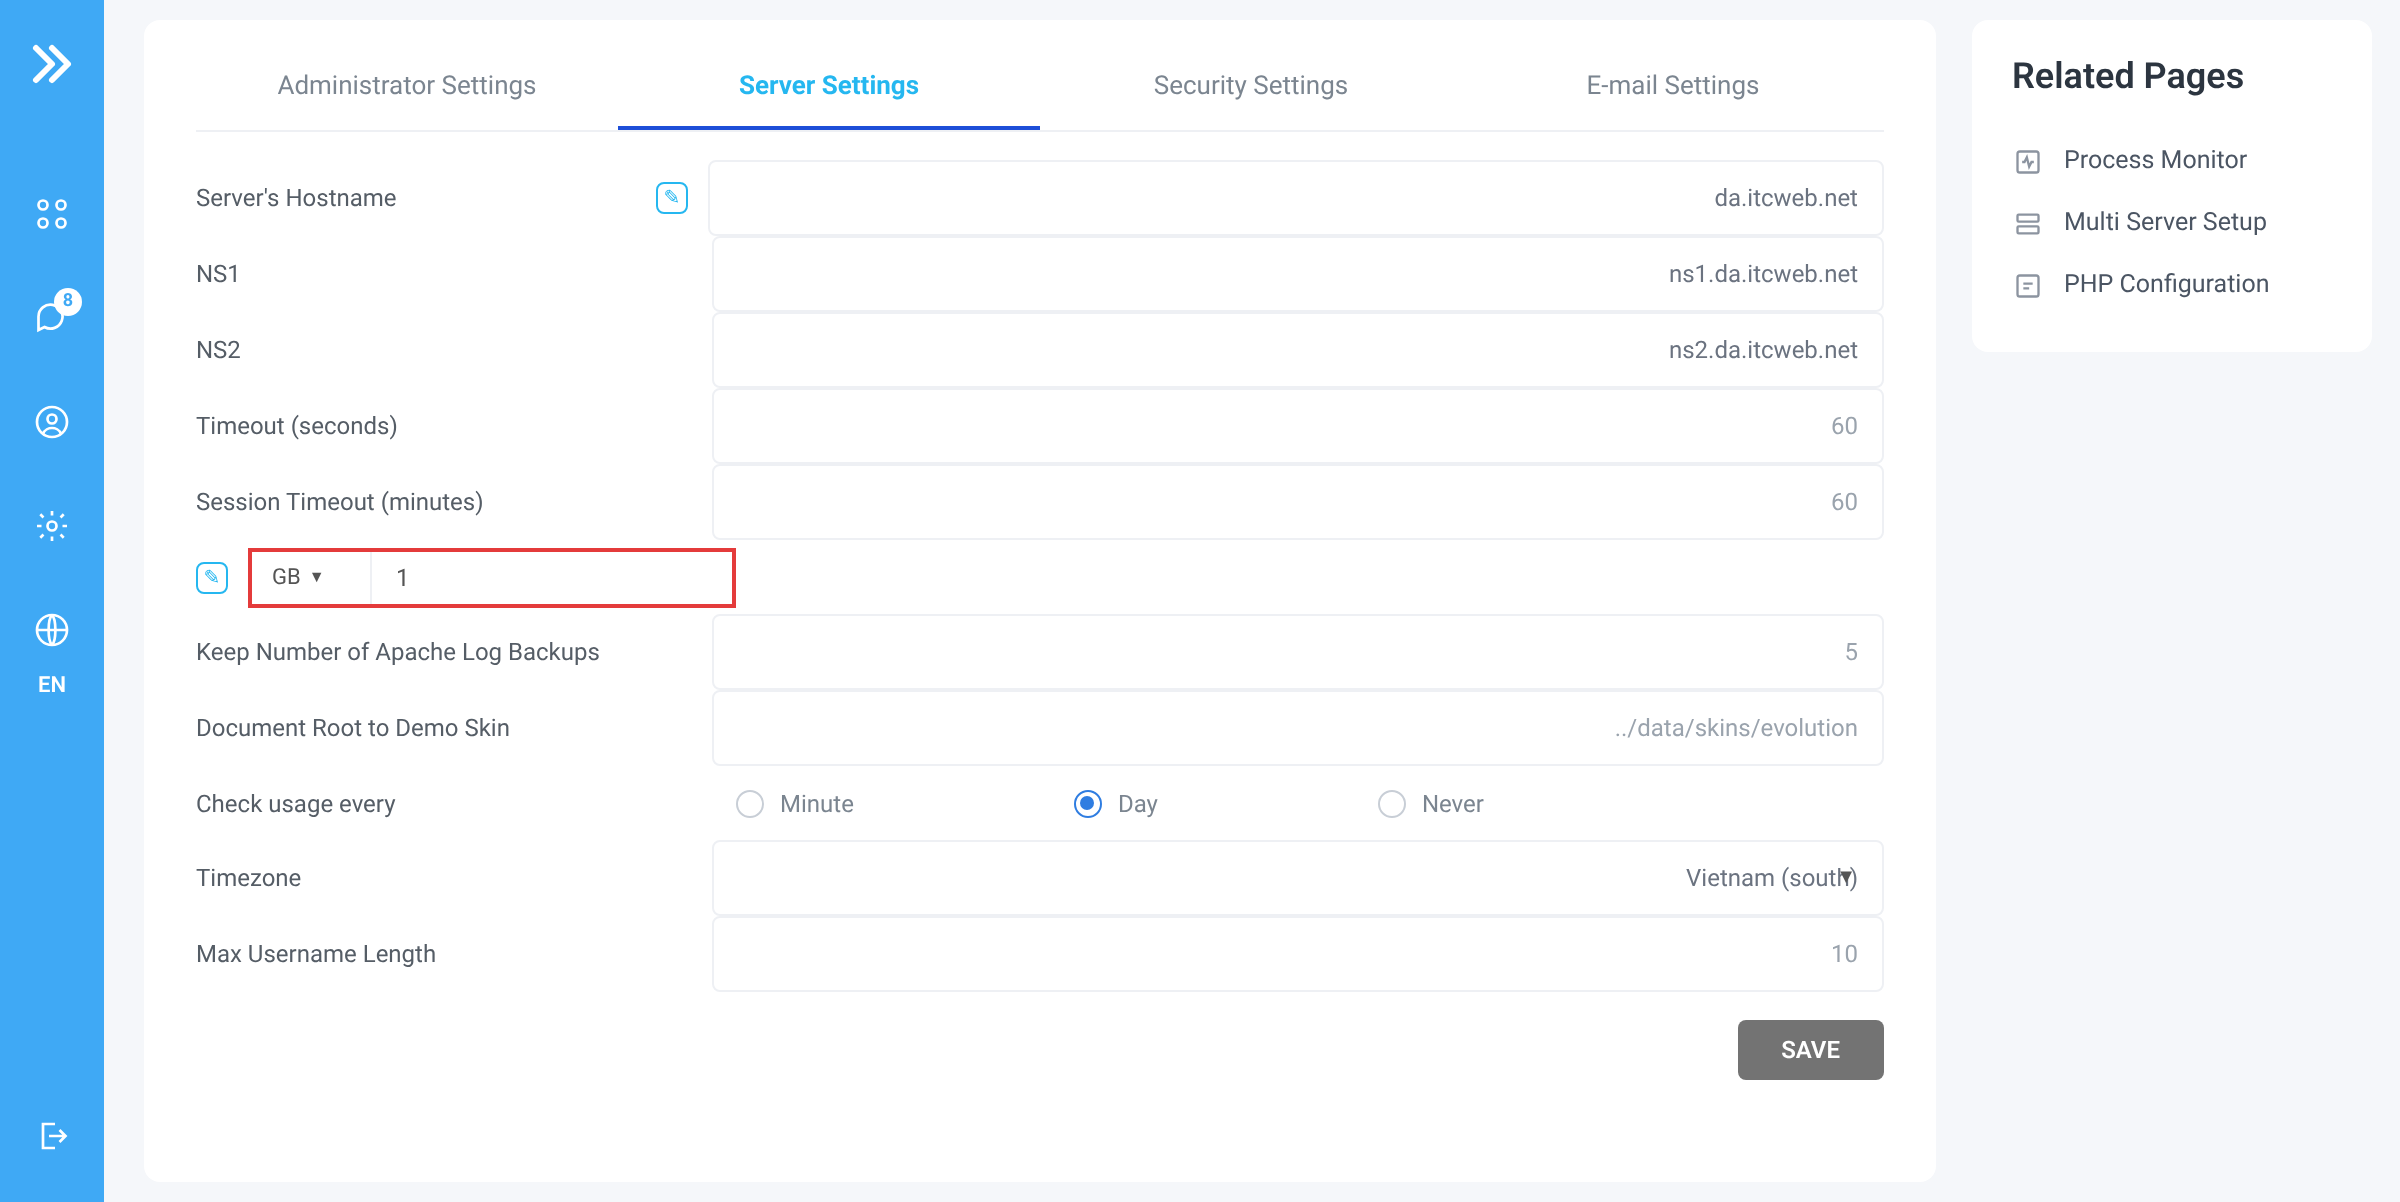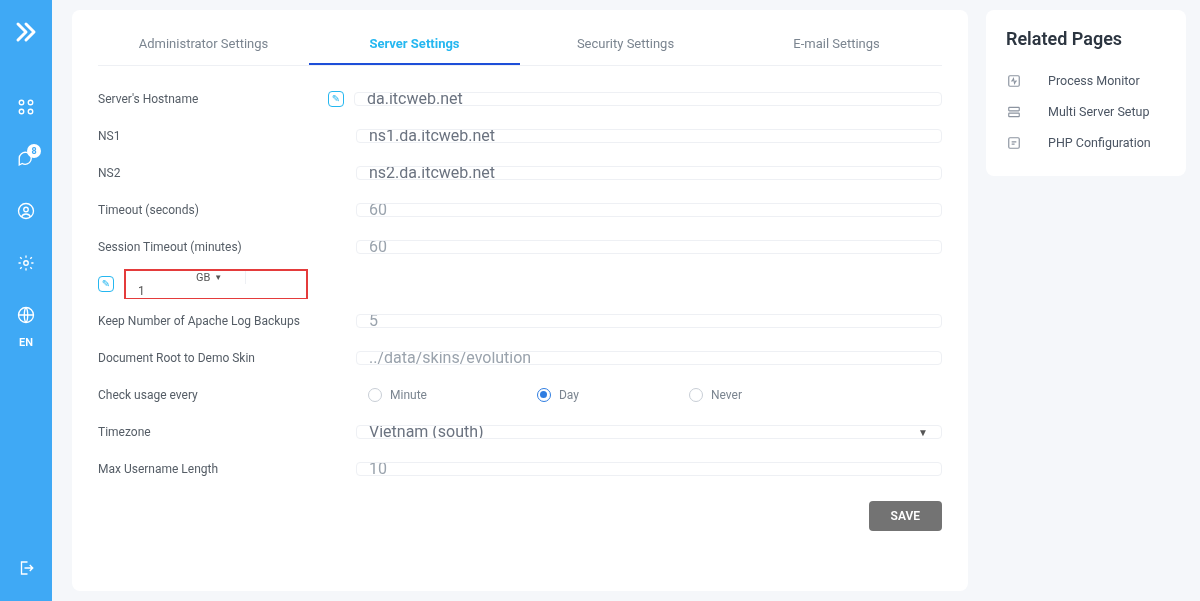--- a/index.html
+++ b/index.html
@@ -19,43 +19,43 @@
 
   .tabs { display:flex; border-bottom:1px solid #eef0f4; margin-bottom:14px; }
   .tab { flex:1; text-align:center; padding:8px 0 12px 0; font-size:13px; color:#7b8590; cursor:pointer; }
   .tab.active { color:#25b7f0; border-bottom:2px solid #1d4ed8; font-weight:700; }
 
   .form-row { display:flex; align-items:center; min-height:37px; gap:10px; }
   .form-label { width:220px; font-size:12px; color:#555d66; }
   .info-icon { width:16px; height:16px; border:1.5px solid #25b7f0; border-radius:4px; display:flex; align-items:center; justify-content:center; color:#25b7f0; font-size:10px; flex-shrink:0; cursor:help; }
   .info-spacer { width:18px; flex-shrink:0; }
   .form-control-wrap { flex:1; position:relative; }
-  .form-input { width:100%; height:14px; border:1px solid #eef0f4; border-radius:4px; padding:0 12px; font-size:16px; color:#6b7380; background:#fff; }
+  .form-input { width:100%; height:38px; border:1px solid #eef0f4; border-radius:4px; padding:0 12px; font-size:12px; color:#6b7380; background:#fff;text-align:right; }
   .form-input::placeholder { color:#9aa3ad; }
   .form-input.readonly { color:#9aa3ad; }
   .input-suffix { position:absolute; right:12px; top:50%; transform:translateY(-50%); font-size:11px; color:#8c94a0; }
 
-  .upload-group { display:flex; align-items:center; gap:0; height:30px; border:2px solid #e43b3b;flex-direction:column; }
+  .upload-group { display:flex; align-items:center; gap:0; height:30px; border:2px solid #e43b3b; }
   .unit-select { width:60px; height:100%; border:none; border-right:1px solid #eef0f4; padding-left:10px; font-size:11px; color:#555; display:flex; align-items:center; gap:4px; cursor:pointer; }
   .unit-select .caret { font-size:8px; }
   .upload-input { flex:1; height:100%; border:none; padding:0 12px; font-size:12px; color:#555; outline:none; }
 
   .radio-group { display:flex; gap:110px; padding-left:12px; }
   .radio-opt { display:flex; align-items:center; gap:8px; font-size:12px; color:#7b8590; cursor:pointer; }
   .radio-dot { width:14px; height:14px; border:1.5px solid #c8ced6; border-radius:50%; display:flex; align-items:center; justify-content:center; }
   .radio-opt.sel .radio-dot { border-color:#2f7de1; }
   .radio-opt.sel .radio-dot::after { content:""; width:7px; height:7px; background:#2f7de1; border-radius:50%; }
 
   .select-wrap { position:relative; }
   .select-caret { position:absolute; right:14px; top:50%; transform:translateY(-50%); font-size:10px; color:#555; pointer-events:none; }
 
   .btn-save { float:right; margin-top:14px; background:#737373; color:#fff; border:none; border-radius:4px; padding:8px 22px; font-size:12px; font-weight:600; cursor:pointer; }
 
   .related-title { font-size:18px; font-weight:600; color:#2c3540; margin-bottom:16px; }
-  .related-link { display:flex; align-items:center; gap:26px; font-size:12.5px; color:#4b5563; padding:8px 0; cursor:pointer; }
+  .related-link { display:flex; align-items:center; gap:10px; font-size:12.5px; color:#4b5563; padding:8px 0; cursor:pointer; }
   .related-link .ricon { color:#8c94a0; width:16px; display:flex; align-items:center; justify-content:center; }
 </style>
 </head>
 <body>
 
 <div class="sidebar">
   <div class="logo">
     <svg width="24" height="24" viewBox="0 0 24 24" fill="none">
         <path d="M4 4 L12 12 L4 20 M12 4 L20 12 L12 20" stroke="#fff" stroke-width="3" stroke-linecap="round" stroke-linejoin="round"></path>
       </svg>

